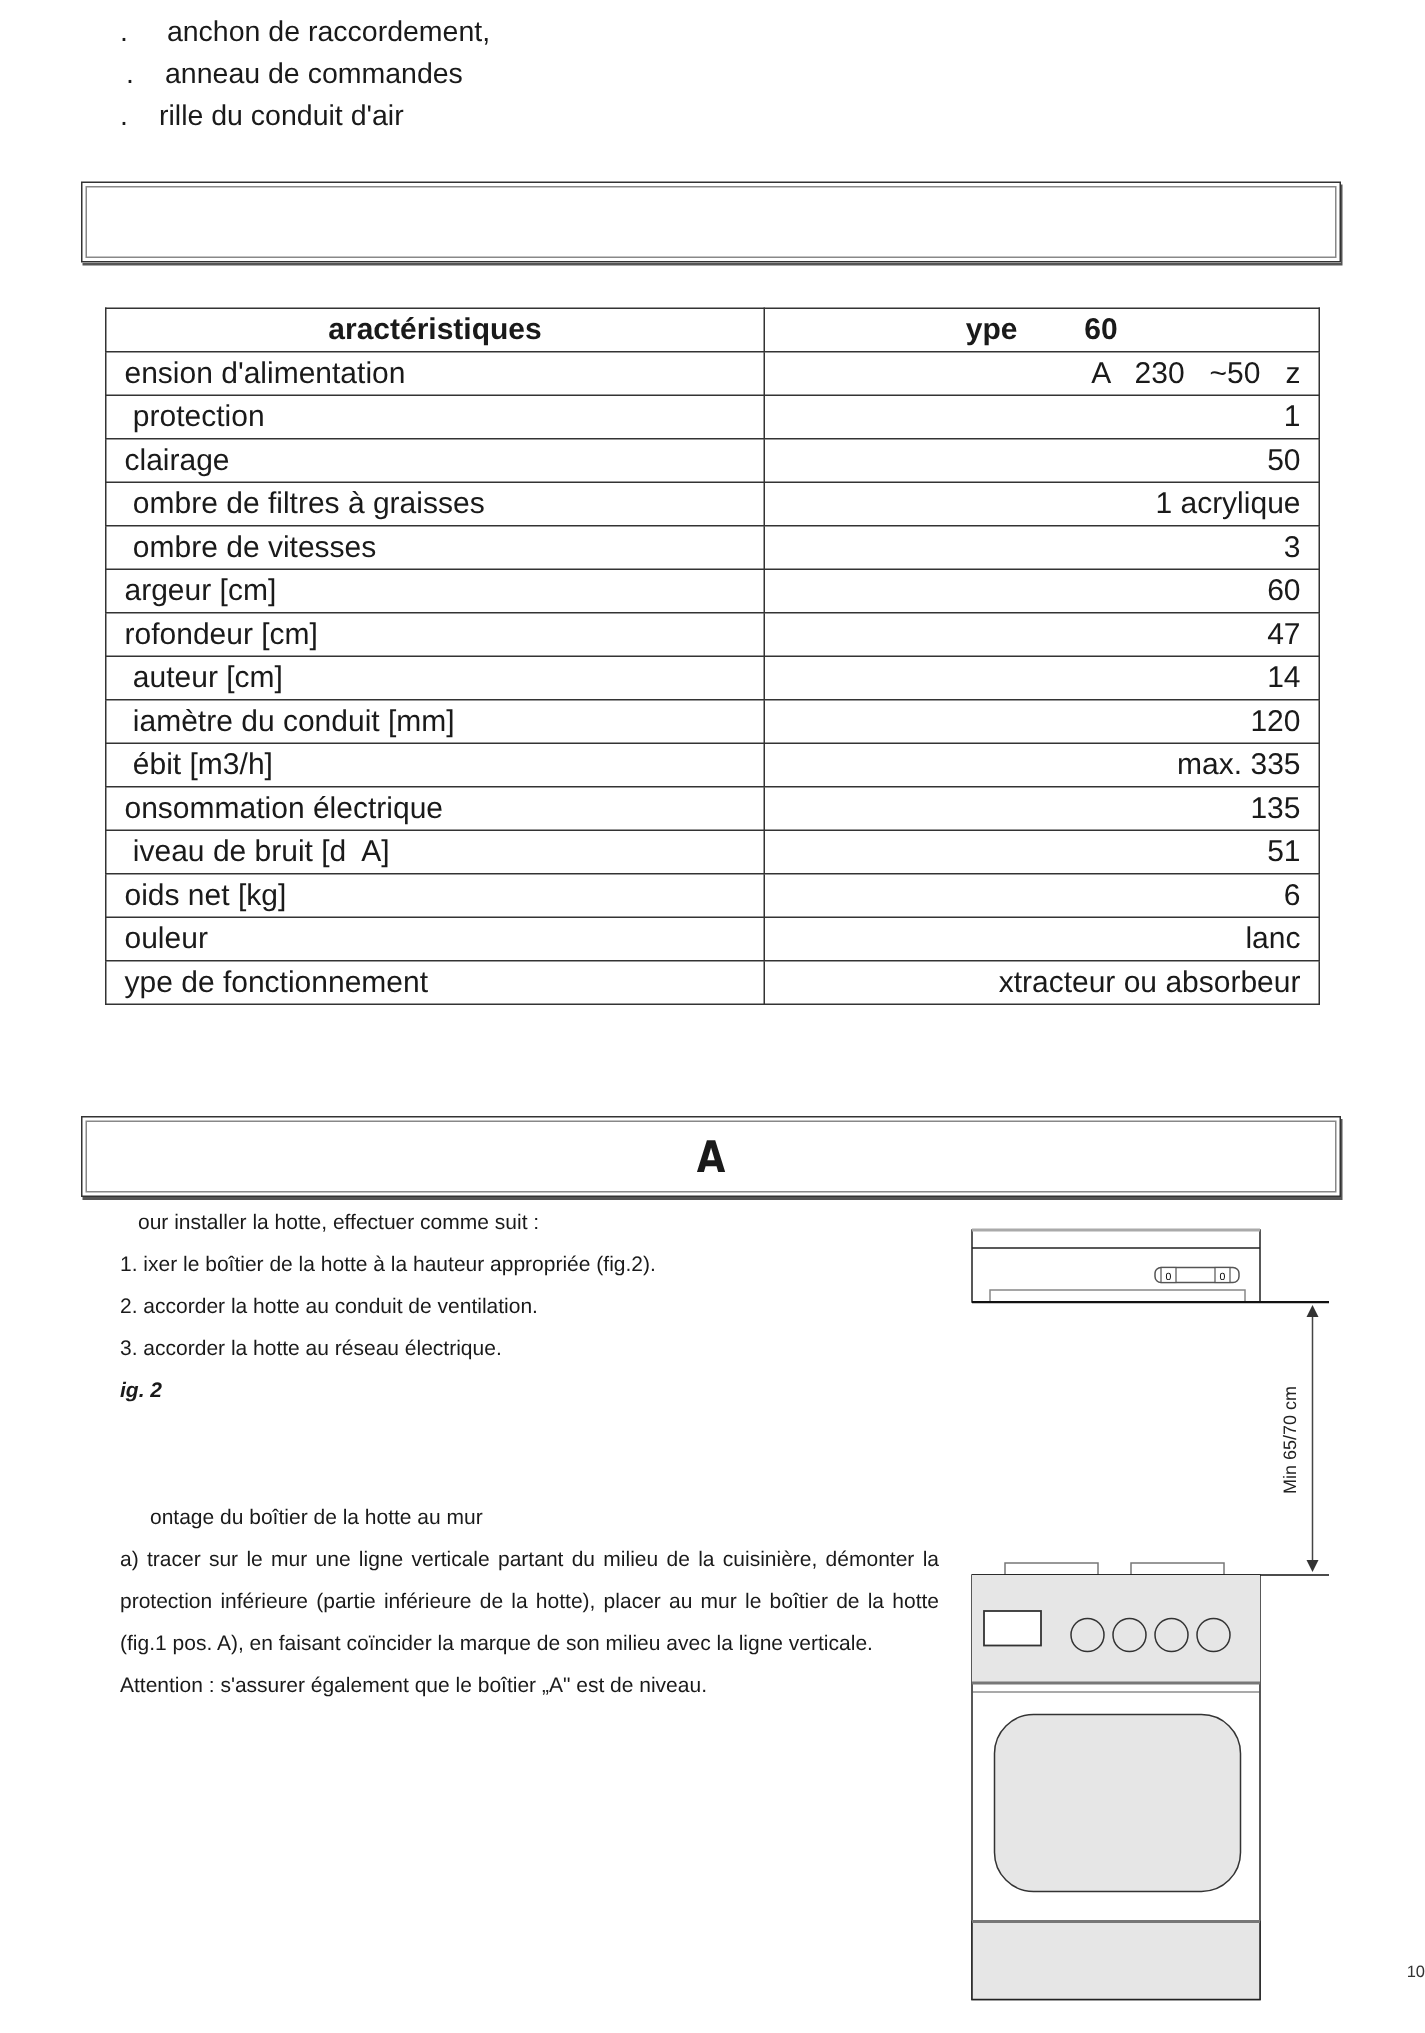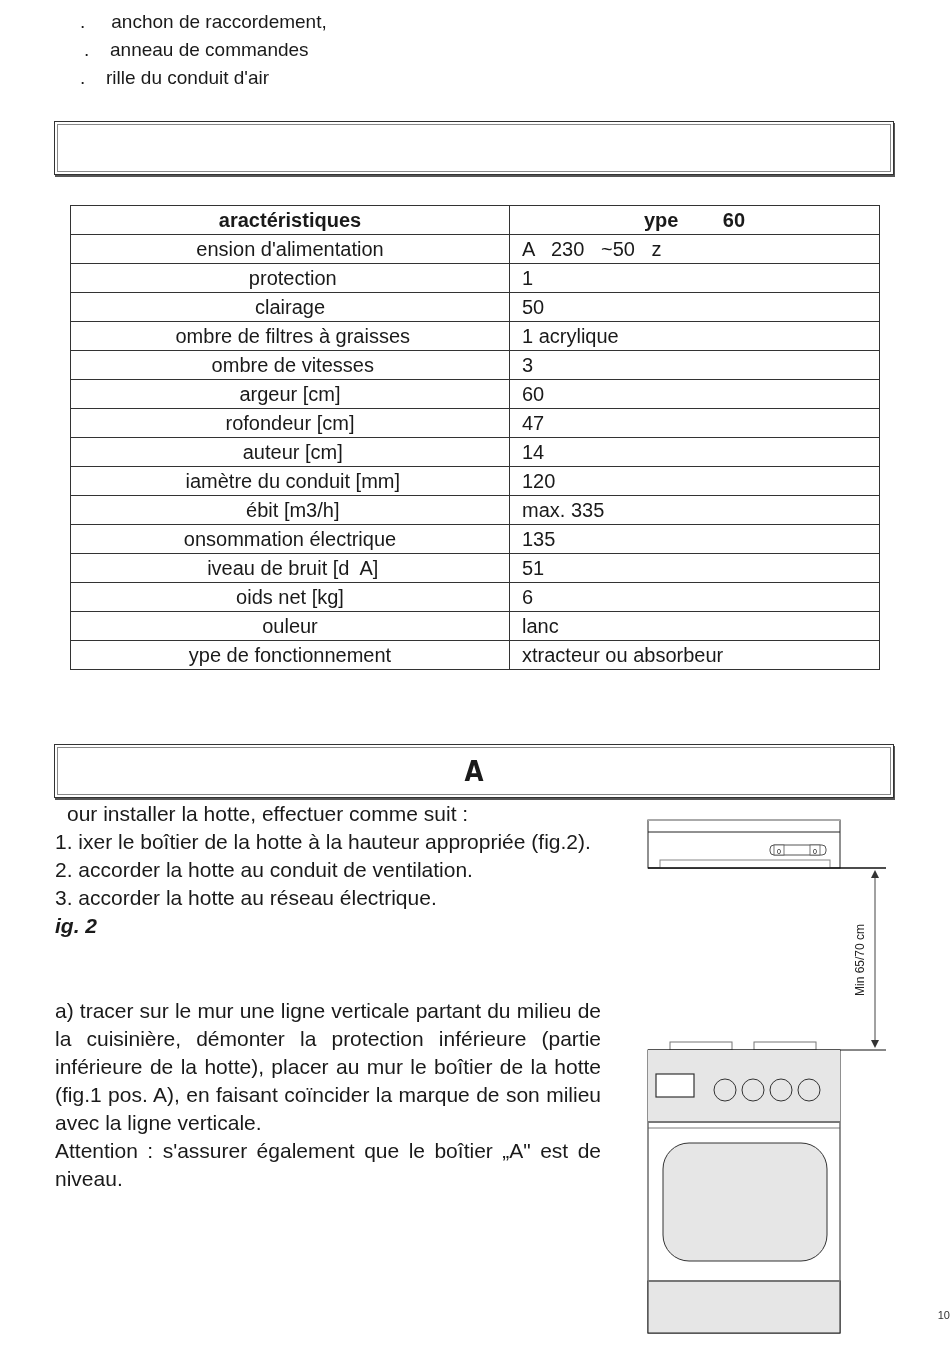--- a/index.html
+++ b/index.html
@@ -55,27 +55,27 @@
       font-size: 20px;
     }
     table.specs td, table.specs th {
       border: 1.5px solid #333;
       padding: 0 12px;
       height: 28px;
       line-height: 28px;
       white-space: pre;
     }
     table.specs th { font-weight: bold; text-align: center; }
-    table.specs td.k { width: 414px; text-align: center; }
-    table.specs td.v { text-align: left; }
+    table.specs td.k { width: 414px; text-align: left; }
+    table.specs td.v { text-align: right; }
     .text-col {
       position: absolute;
-      left: 55px;
+      left: 80px;
       width: 546px;
-      font-size: 21px;
+      font-size: 14px;
       line-height: 28px;
     }
     .text-col p { margin: 0; text-align: justify; white-space: normal; }
     .text-col .ind { padding-left: 12px; }
     .fig-label {
       text-align: right;
       font-weight: bold;
       font-style: italic;
     }
     .para2 .ind2 { padding-left: 20px; }
@@ -194,20 +194,21 @@
 
 <div class="text-col" style="top:800px;">
   <p class="ind">our installer la hotte, effectuer comme suit :</p>
   <p>1.   ixer le boîtier de la hotte à la hauteur appropriée (fig.2).</p>
   <p>2.   accorder la hotte au conduit de ventilation.</p>
   <p>3.   accorder la hotte au réseau électrique.</p>
   <p class="fig-label">ig. 2</p>
 </div>
 
 <div class="text-col para2" style="top:997px;">
+  <p class="ind2">ontage du boîtier de la hotte au mur</p>
   <p>a) tracer sur le mur une ligne verticale partant du milieu de la cuisinière, démonter la protection inférieure (partie inférieure de la hotte), placer au mur le boîtier de la hotte (fig.1 pos. A), en faisant coïncider la marque de son milieu avec la ligne verticale.</p>
   <p>Attention : s'assurer également que le boîtier  „A" est de niveau.</p>
 </div>
 
 <svg class="figure" viewBox="0 0 260 530" width="260" height="530">
   <g>
     <rect x="8" y="8" width="192" height="48" fill="#fff" stroke="#222" stroke-width="1"></rect>
     <line x1="8" y1="8" x2="200" y2="8" stroke="#aaa" stroke-width="2"></line>
     <line x1="8" y1="20" x2="200" y2="20" stroke="#222" stroke-width="1"></line>
     <rect x="20" y="48" width="170" height="8" fill="#fff" stroke="#888" stroke-width="1"></rect>

